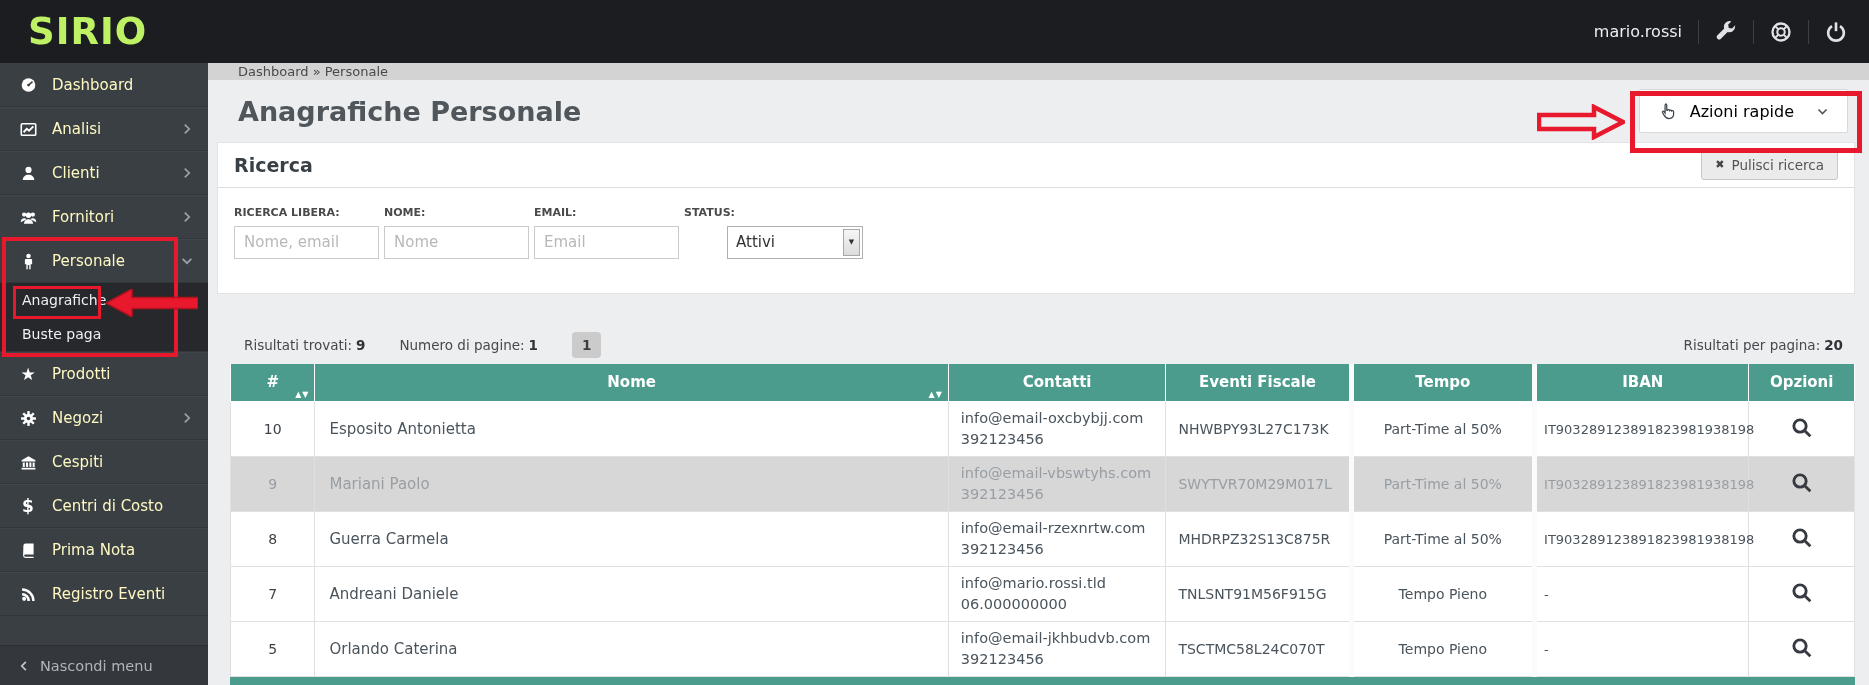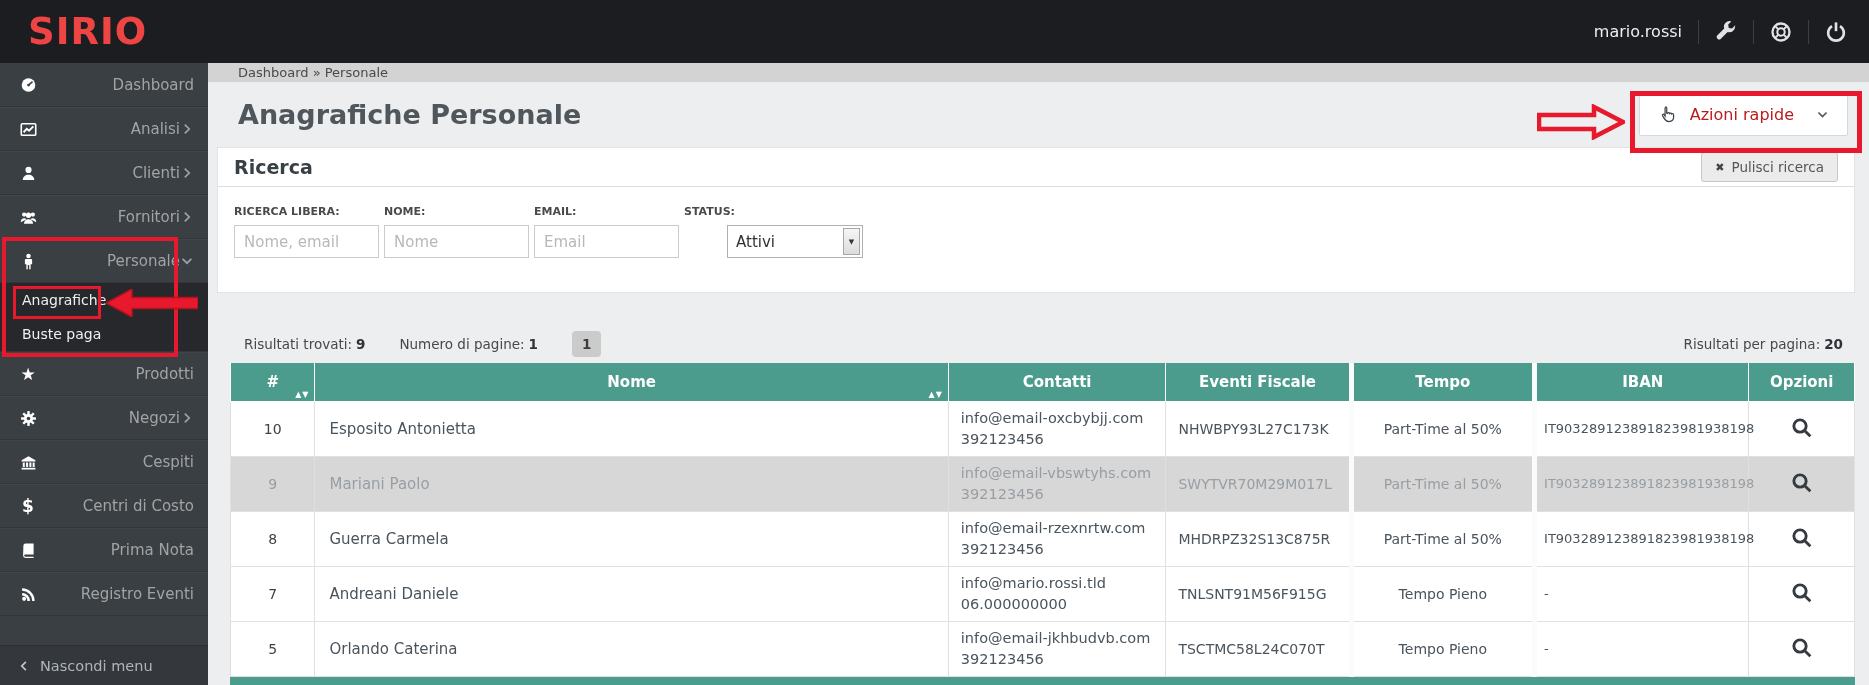--- a/index.html
+++ b/index.html
@@ -2,67 +2,67 @@
 <html><head>
 <meta charset="utf-8">
 <style>
   * { margin:0; padding:0; box-sizing:border-box; }
   html,body { width:1869px; height:685px; overflow:hidden;
     font-family:"DejaVu Sans","Liberation Sans",sans-serif; background:#eceef0; }
 
   
   .topbar { height:63px; background:#1b1d21; display:flex; align-items:center;
     justify-content:space-between; padding:0 22px 0 28px; }
-  .logo { font-size:37px; font-weight:bold; color:#ef4444; letter-spacing:1px; cursor:pointer; }
+  .logo { font-size:37px; font-weight:bold; color:#bef264; letter-spacing:1px; cursor:pointer; }
   .topbar-right { display:flex; align-items:center; gap:16px; }
   .username { color:#eceff1; font-size:16px; cursor:pointer; }
   .sep { width:1px; height:24px; background:#3c4045; }
   .tb-icon { width:22px; height:22px; color:#dfe3e6; cursor:pointer; display:inline-flex; }
   .tb-icon svg { width:100%; height:100%; }
 
   
   .layout { display:flex; height:622px; }
   .sidebar { width:208px; background:#3a3f44; display:flex; flex-direction:column; flex:none; }
   #sidebar-nav { flex:1; }
   .sidebar-item { height:44px; display:flex; align-items:center; padding:0 14px 0 18px;
     border-bottom:1px solid #33373b; border-top:1px solid #40454a; cursor:pointer; }
   .sidebar-item:first-child { border-top:none; }
   .s-icon { width:20px; height:17px; margin-right:14px; color:#fff; display:inline-flex;
     align-items:center; justify-content:center; flex:none; }
   .s-icon svg { width:17px; height:17px; }
   .s-icon .glyph { font-size:17px; line-height:17px; color:#fff; font-weight:bold; }
-  .s-label { color:#a3a3a3; font-size:15px; flex:1;text-align:right; }
+  .s-label { color:#fef9c3; font-size:15px; flex:1; }
   .s-chev { width:14px; height:14px; color:#9aa1a8; display:inline-flex; }
   .s-chev svg { width:14px; height:14px; }
   .submenu { background:#26282c; border-bottom:1px solid #33373b; }
   .submenu-item { height:34px; display:flex; align-items:center; padding-left:22px;
     color:#eef1f3; font-size:14px; cursor:pointer; }
   .collapse-bar { height:40px; background:#34383d; border-top:1px solid #2c3034;
     display:flex; align-items:center; padding-left:18px; gap:10px; cursor:pointer;
     color:#aeb5bb; font-size:14.5px; }
   .collapse-bar .chev { width:12px; height:12px; display:inline-flex; color:#c3c9ce; }
   .collapse-bar .chev svg { width:12px; height:12px; }
 
   
   .main { flex:1; display:flex; flex-direction:column; background:#eceef0; }
   .breadcrumb { height:22px; background:#d3d3d3; font-size:13px; color:#4a4a4a;
     display:flex; align-items:center; padding-left:30px; cursor:pointer; }
   .page-head { height:77px; display:flex; align-items:center; justify-content:space-between;
     padding:0 21px 0 30px; }
   .page-head h1 { font-size:27px; font-weight:bold; color:#4f565c; }
   .qa-btn { height:44px; background:#fff; border:1px solid #d8d8d8; border-radius:2px;
-    display:flex; align-items:center; gap:12px; padding:0 18px; font-size:16px; color:#b91c1c;
+    display:flex; align-items:center; gap:12px; padding:0 18px; font-size:16px; color:#000000;
     cursor:pointer; font-family:inherit; }
   .qa-btn .hand { width:20px; height:20px; display:inline-flex; }
   .qa-btn .qa-chev { width:13px; height:13px; display:inline-flex; margin-left:10px; color:#555; }
   .qa-btn svg { width:100%; height:100%; }
 
   
   .panel { background:#fff; margin:0 14px 0 9px; border:1px solid #e3e3e3; }
-  .panel-head { height:39px; display:flex; align-items:center; justify-content:space-between;
+  .panel-head { height:45px; display:flex; align-items:center; justify-content:space-between;
     padding:0 16px; border-bottom:1px solid #ddd; }
   .panel-head h2 { font-size:19px; font-weight:bold; color:#383f45; }
   .clear-btn { height:30px; background:#ebebeb; border:1px solid #c8c8c8; border-radius:3px;
     color:#555; font-size:13.5px; display:flex; align-items:center; gap:7px; padding:0 13px;
     cursor:pointer; font-family:inherit; }
   .clear-btn .x { font-size:11px; color:#444; }
   .panel-body { padding:18px 16px 34px; display:flex; align-items:flex-start; }
   .field { margin-right:5px; }
   .field label { display:block; font-size:11px; font-weight:bold; color:#4a4a4a;
     margin-bottom:7px; }

